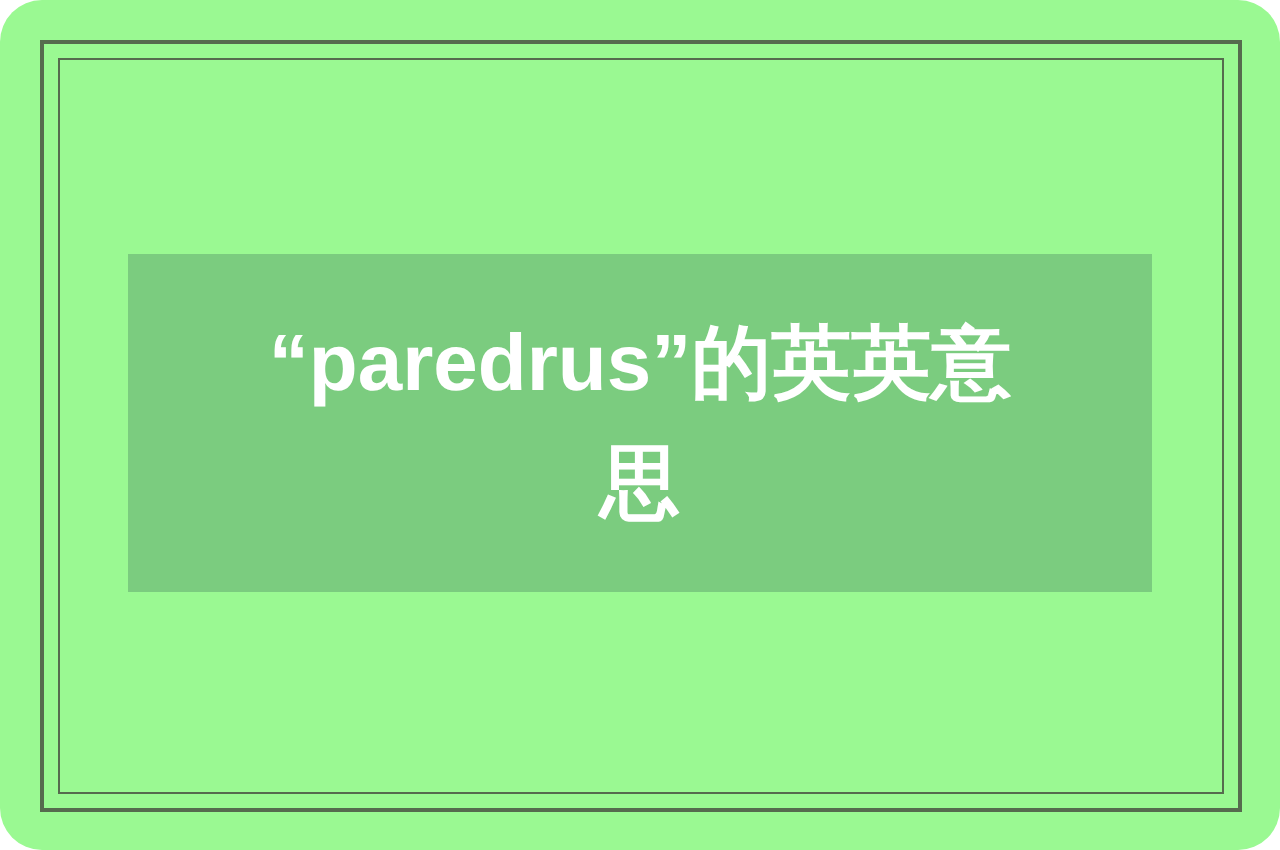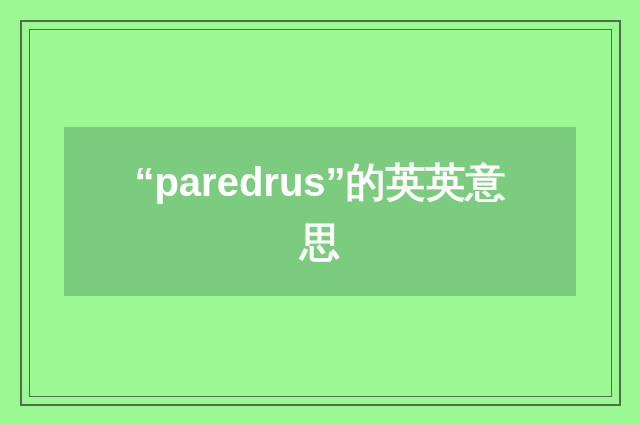--- a/index.html
+++ b/index.html
@@ -13,20 +13,21 @@
     font-family: "Liberation Sans", "DejaVu Sans", sans-serif;
   }
 
   
   .poster {
     position: relative;
     width: 640px;
     height: 425px;
     background: #9af992;
     box-sizing: border-box;
+    border-radius: 21px;
   }
 
   
   .frame-outer {
     position: absolute;
     left: 20px;
     top: 20px;
     right: 19px;
     bottom: 19px;
     border: 2px solid #566b4e;

